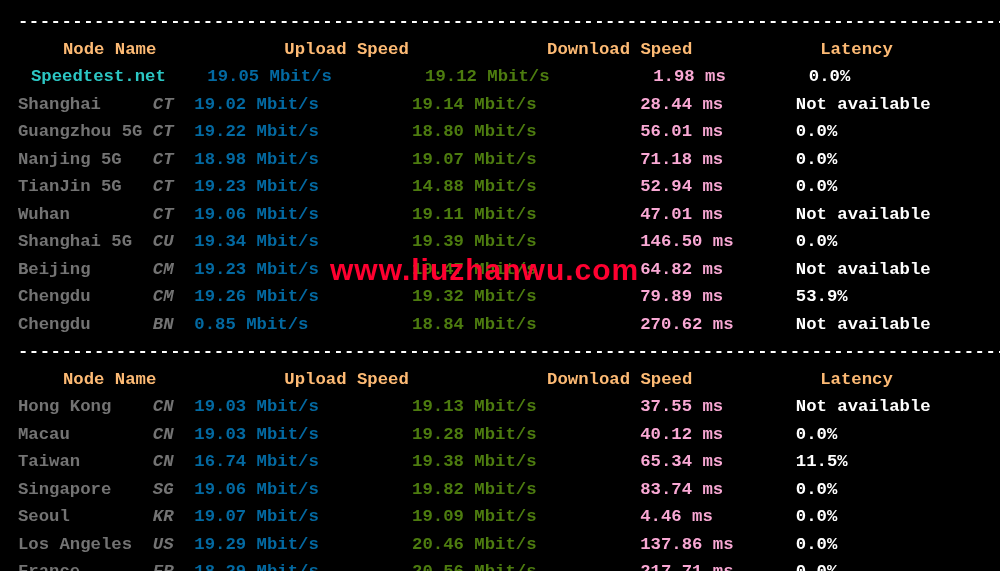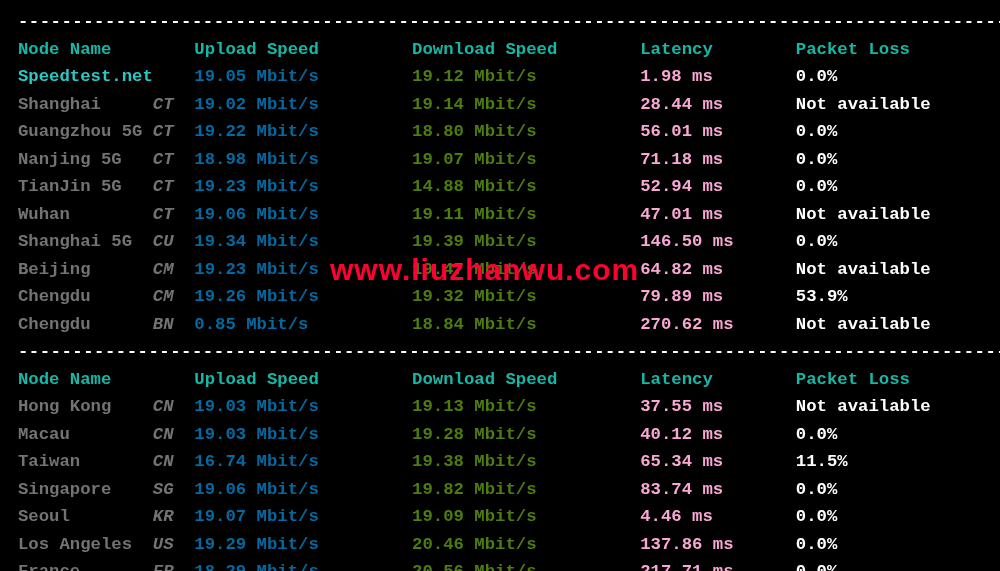--- a/index.html
+++ b/index.html
@@ -14,29 +14,29 @@
     color: #eee;
     overflow: hidden;
     position: relative;
   }
   .term {
     padding: 8px 18px 0 18px;
     white-space: pre;
     font-weight: bold;
   }
   .row { display: block; }
-  .hdr  { color: #14b8a6; }
+  .hdr  { color: #fdba74; margin-left: 45px; }
   .node { color: #737373; }     
   .tag  { color: #737373; font-style: italic; }
   .up   { color: #0369a1; }     
   .dl   { color: #4d7c0f; }     
   .lat  { color: #f9a8d4; }     
   .pl   { color: #fff; text-align: right; }
   .sep  { color: #fff; letter-spacing: 0.5px;}
-  .speedtest { color: #2cc7c4; }
+  .speedtest { color: #2cc7c4; margin-left: 13px; }
   .watermark {
     position: absolute;
     top: 256px;
     left: 330px;
     color: #ff0030;
     font-family: Arial, sans-serif;
     font-weight: bold;
     font-size: 30px;
     letter-spacing: 1px;
     pointer-events: none;

